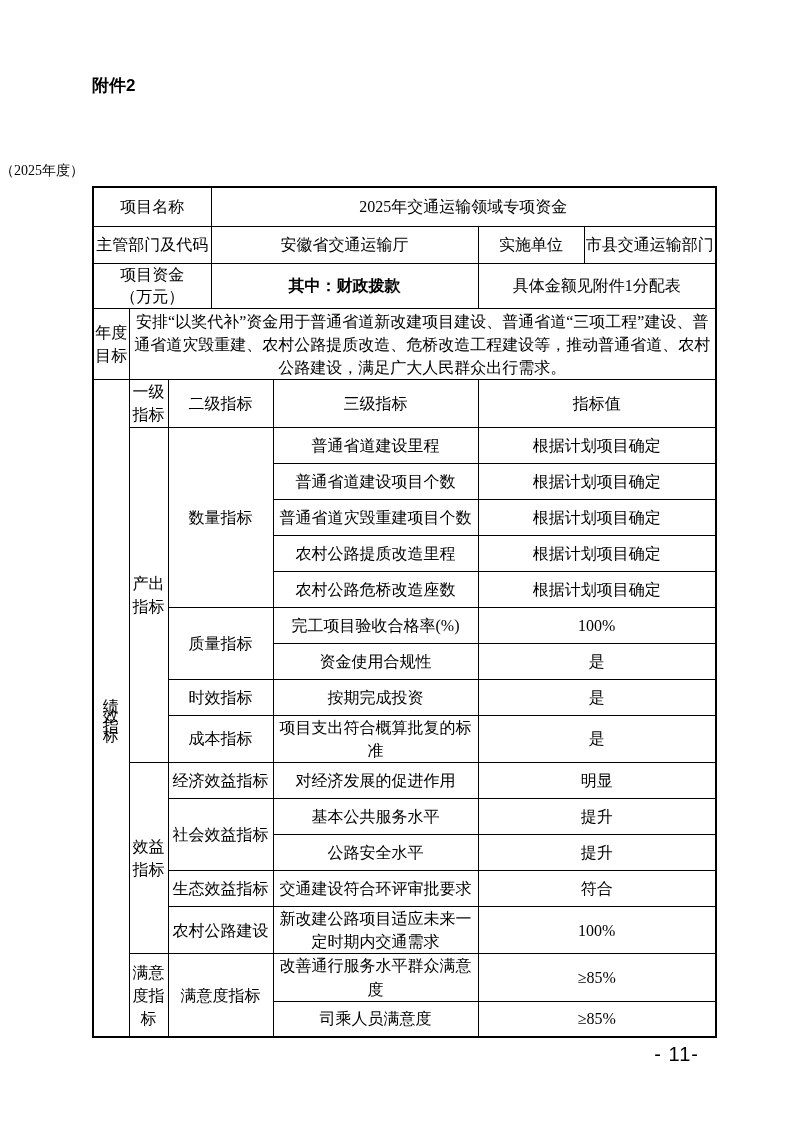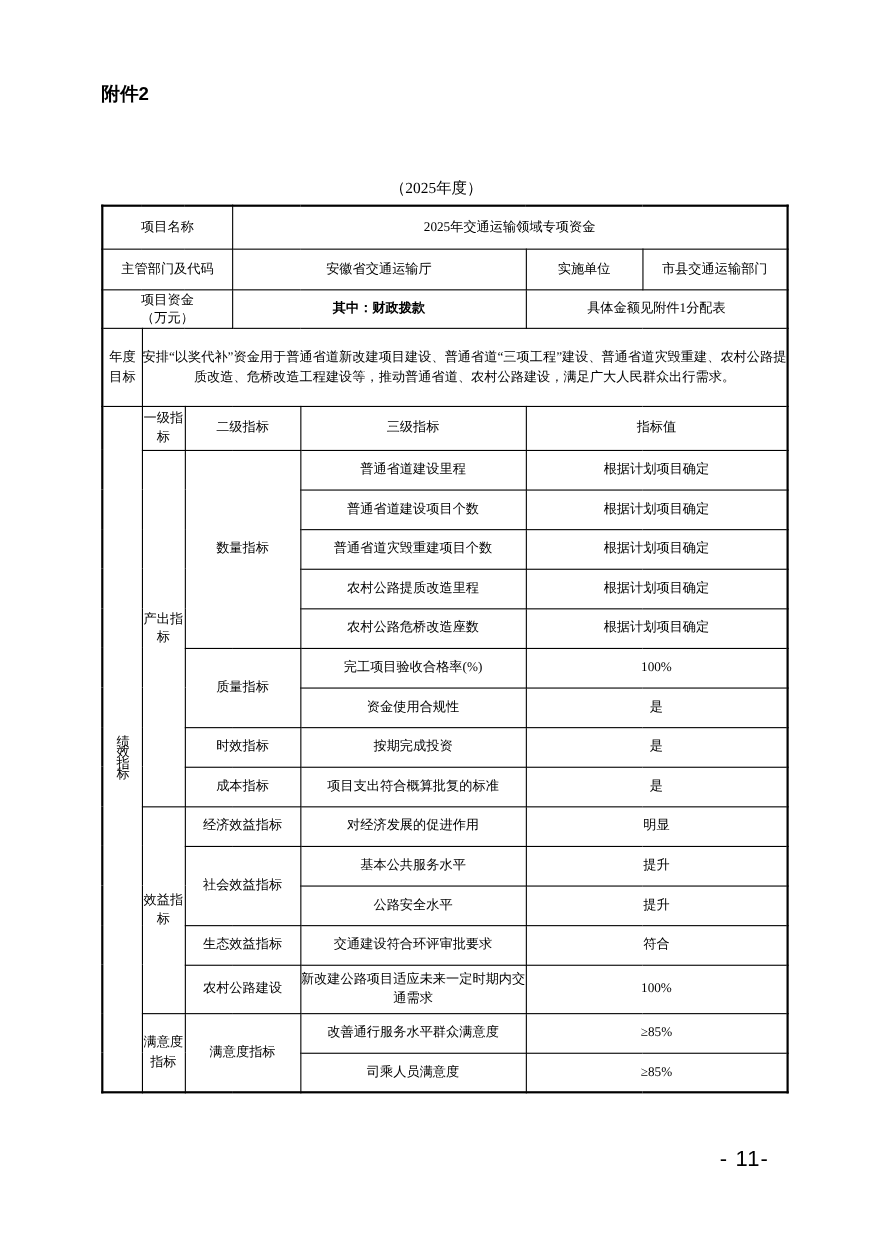--- a/index.html
+++ b/index.html
@@ -16,34 +16,34 @@
     font-family:"Liberation Sans","DejaVu Sans",sans-serif;
     font-weight:bold;font-size:17px;
   }
   .doc-title{
     position:absolute;left:0;top:114px;width:793px;
     text-align:center;font-weight:bold;font-size:23px;
     letter-spacing:1px;margin:0;
   }
   .doc-subtitle{
     position:absolute;left:0;top:162px;width:793px;
-    text-align:center;font-size:14px;
+    font-size:14px;
   }
   table.main{
     position:absolute;left:92px;top:186px;
     width:625px;
     border-collapse:collapse;
     table-layout:fixed;
     border:2px solid #000;
   }
   table.main td{
     border:1px solid #000;
     text-align:center;
     vertical-align:middle;
-    font-size:12px;
+    font-size:16px;
     padding:0;
     overflow:hidden;
     line-height:1.45;
   }
   tr.r-info1{height:39px;}
   tr.r-info2{height:37px;}
   tr.r-info3{height:35px;}
   tr.r-annual{height:71px;}
   tr.r-head{height:40px;}
   tr.r-std{height:36px;}

